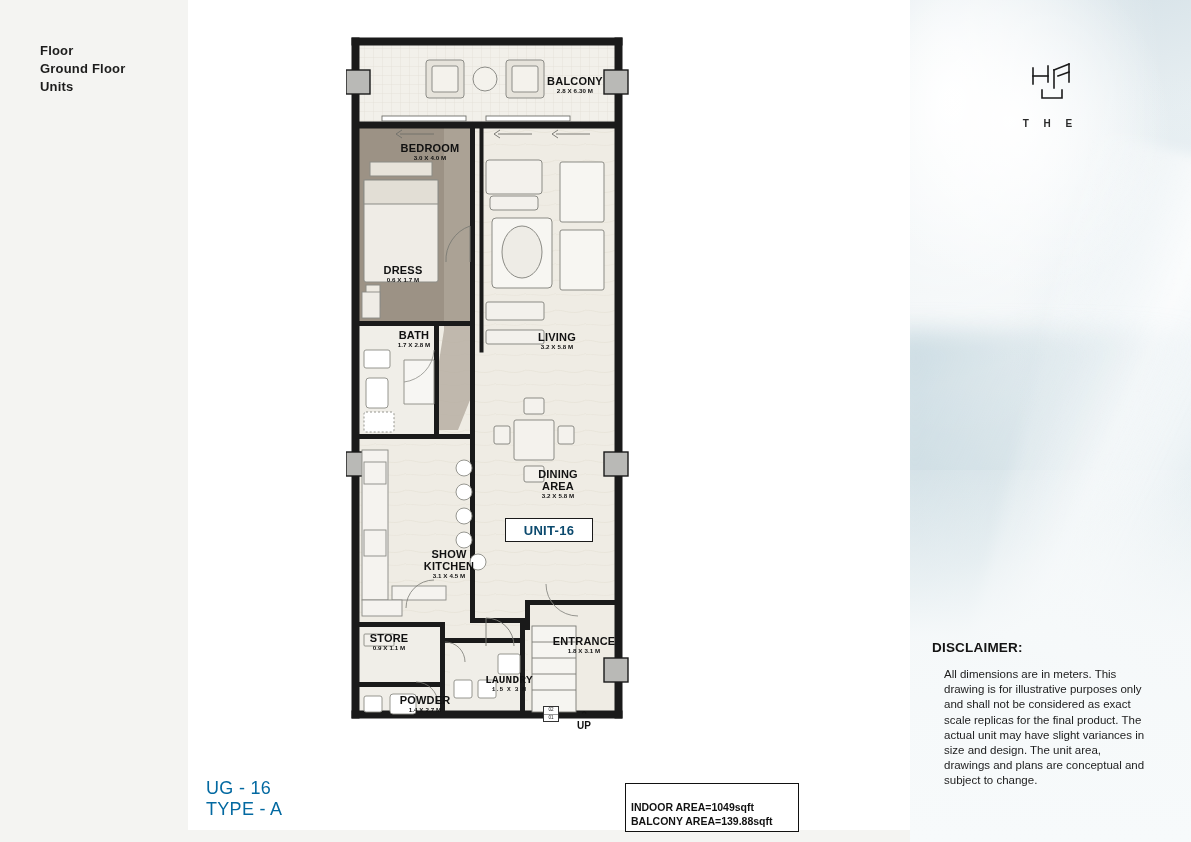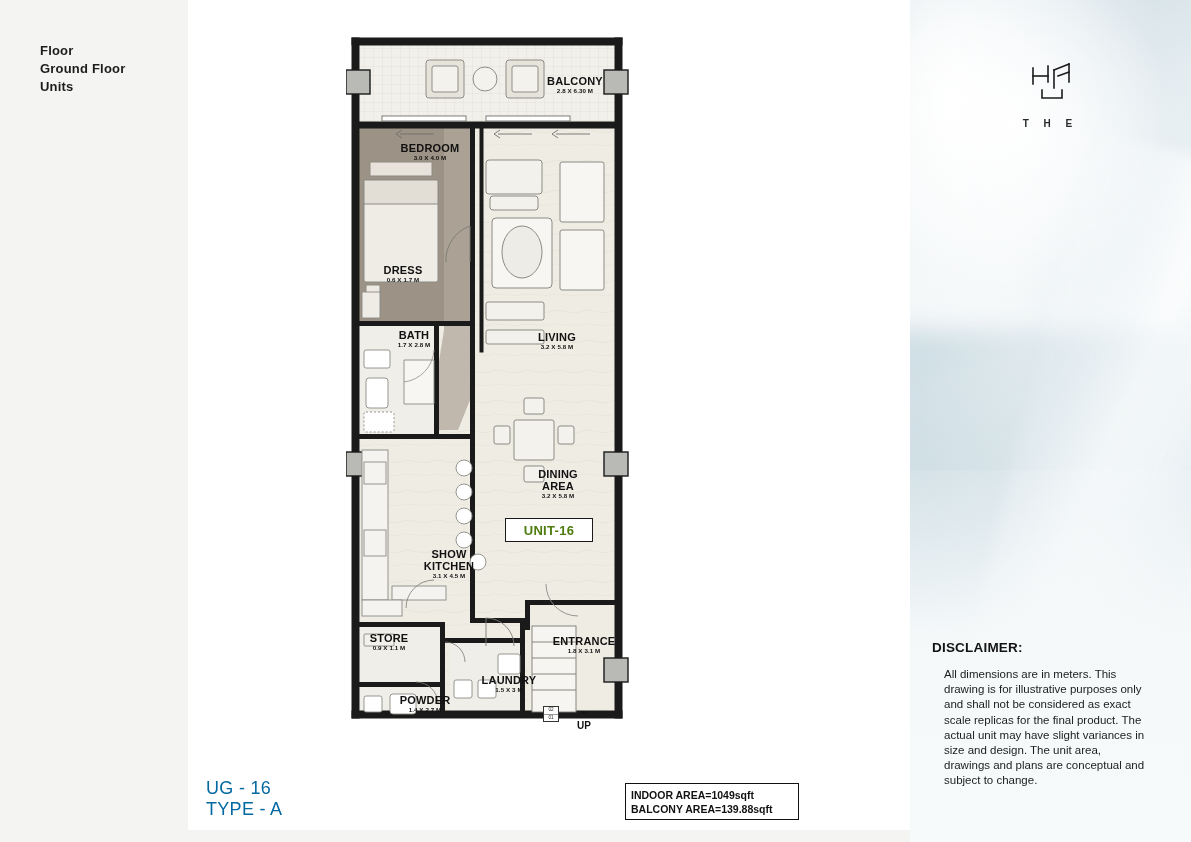--- a/index.html
+++ b/index.html
@@ -90,21 +90,21 @@
   }
 
   
   .unit-code{
     position:absolute;left:206px;top:778px;
     font-size:18px;font-weight:normal;color:#0369a1;line-height:21px;letter-spacing:.3px;
   }
   .area-box{
     position:absolute;left:625px;top:783px;width:162px;
     border:1px solid #111;background:#fff;
-    padding:4px 5px 3px 5px;
+    padding:16px 5px 3px 5px;
   }
   .area-box div{
     font-size:10.5px;font-weight:bold;color:#111;line-height:14px;white-space:nowrap;
   }
 
   
   .plan{
     position:absolute;left:346px;top:30px;width:290px;height:706px;
   }
   .plan svg{display:block;}
@@ -114,21 +114,21 @@
     font-weight:bold;pointer-events:none;
   }
   .lbl .n{font-size:11px;line-height:12px;letter-spacing:.2px;display:block;}
   .lbl .d{font-size:6.2px;line-height:8px;font-weight:bold;letter-spacing:.1px;display:block;}
 
   .unit-tag{
     position:absolute;left:505px;top:518px;width:86px;height:22px;
     border:1px solid #1a1a1a;background:#fff;
     display:flex;align-items:center;justify-content:center;
   }
-  .unit-tag span{font-size:13px;font-weight:bold;color:#4d7c0f;letter-spacing:.3px;}
+  .unit-tag span{font-size:13px;font-weight:bold;color:#0c4a6e;letter-spacing:.3px;}
 
   .up-mark{
     position:absolute;left:566px;top:710px;width:36px;text-align:center;
   }
   .up-mark .arrow{font-size:11px;line-height:10px;color:#111;}
   .up-mark .t{font-size:10px;font-weight:bold;color:#111;}
   .step-num{
     position:absolute;left:543px;top:706px;width:14px;
     border:.5px solid #333;background:#fff;
   }
@@ -386,21 +386,21 @@
     <span class="n">SHOW</span>
     <span class="n">KITCHEN</span>
     <span class="d">3.1 X 4.5 M</span>
   </div>
 
   <div class="lbl" style="left:360px;top:632px;width:58px;">
     <span class="n">STORE</span>
     <span class="d">0.9 X 1.1 M</span>
   </div>
 
-  <div class="lbl" style="left:473px;top:674px;width:72px;">
+  <div class="lbl" style="left:473px;top:674px;width:72px;font-family:Liberation Mono, monospace;">
     <span class="n">LAUNDRY</span>
     <span class="d">1.5 X 3 M</span>
   </div>
 
   <div class="lbl" style="left:388px;top:694px;width:74px;">
     <span class="n">POWDER</span>
     <span class="d">1.4 X 2.7 M</span>
   </div>
 
   <div class="lbl" style="left:545px;top:635px;width:78px;">

